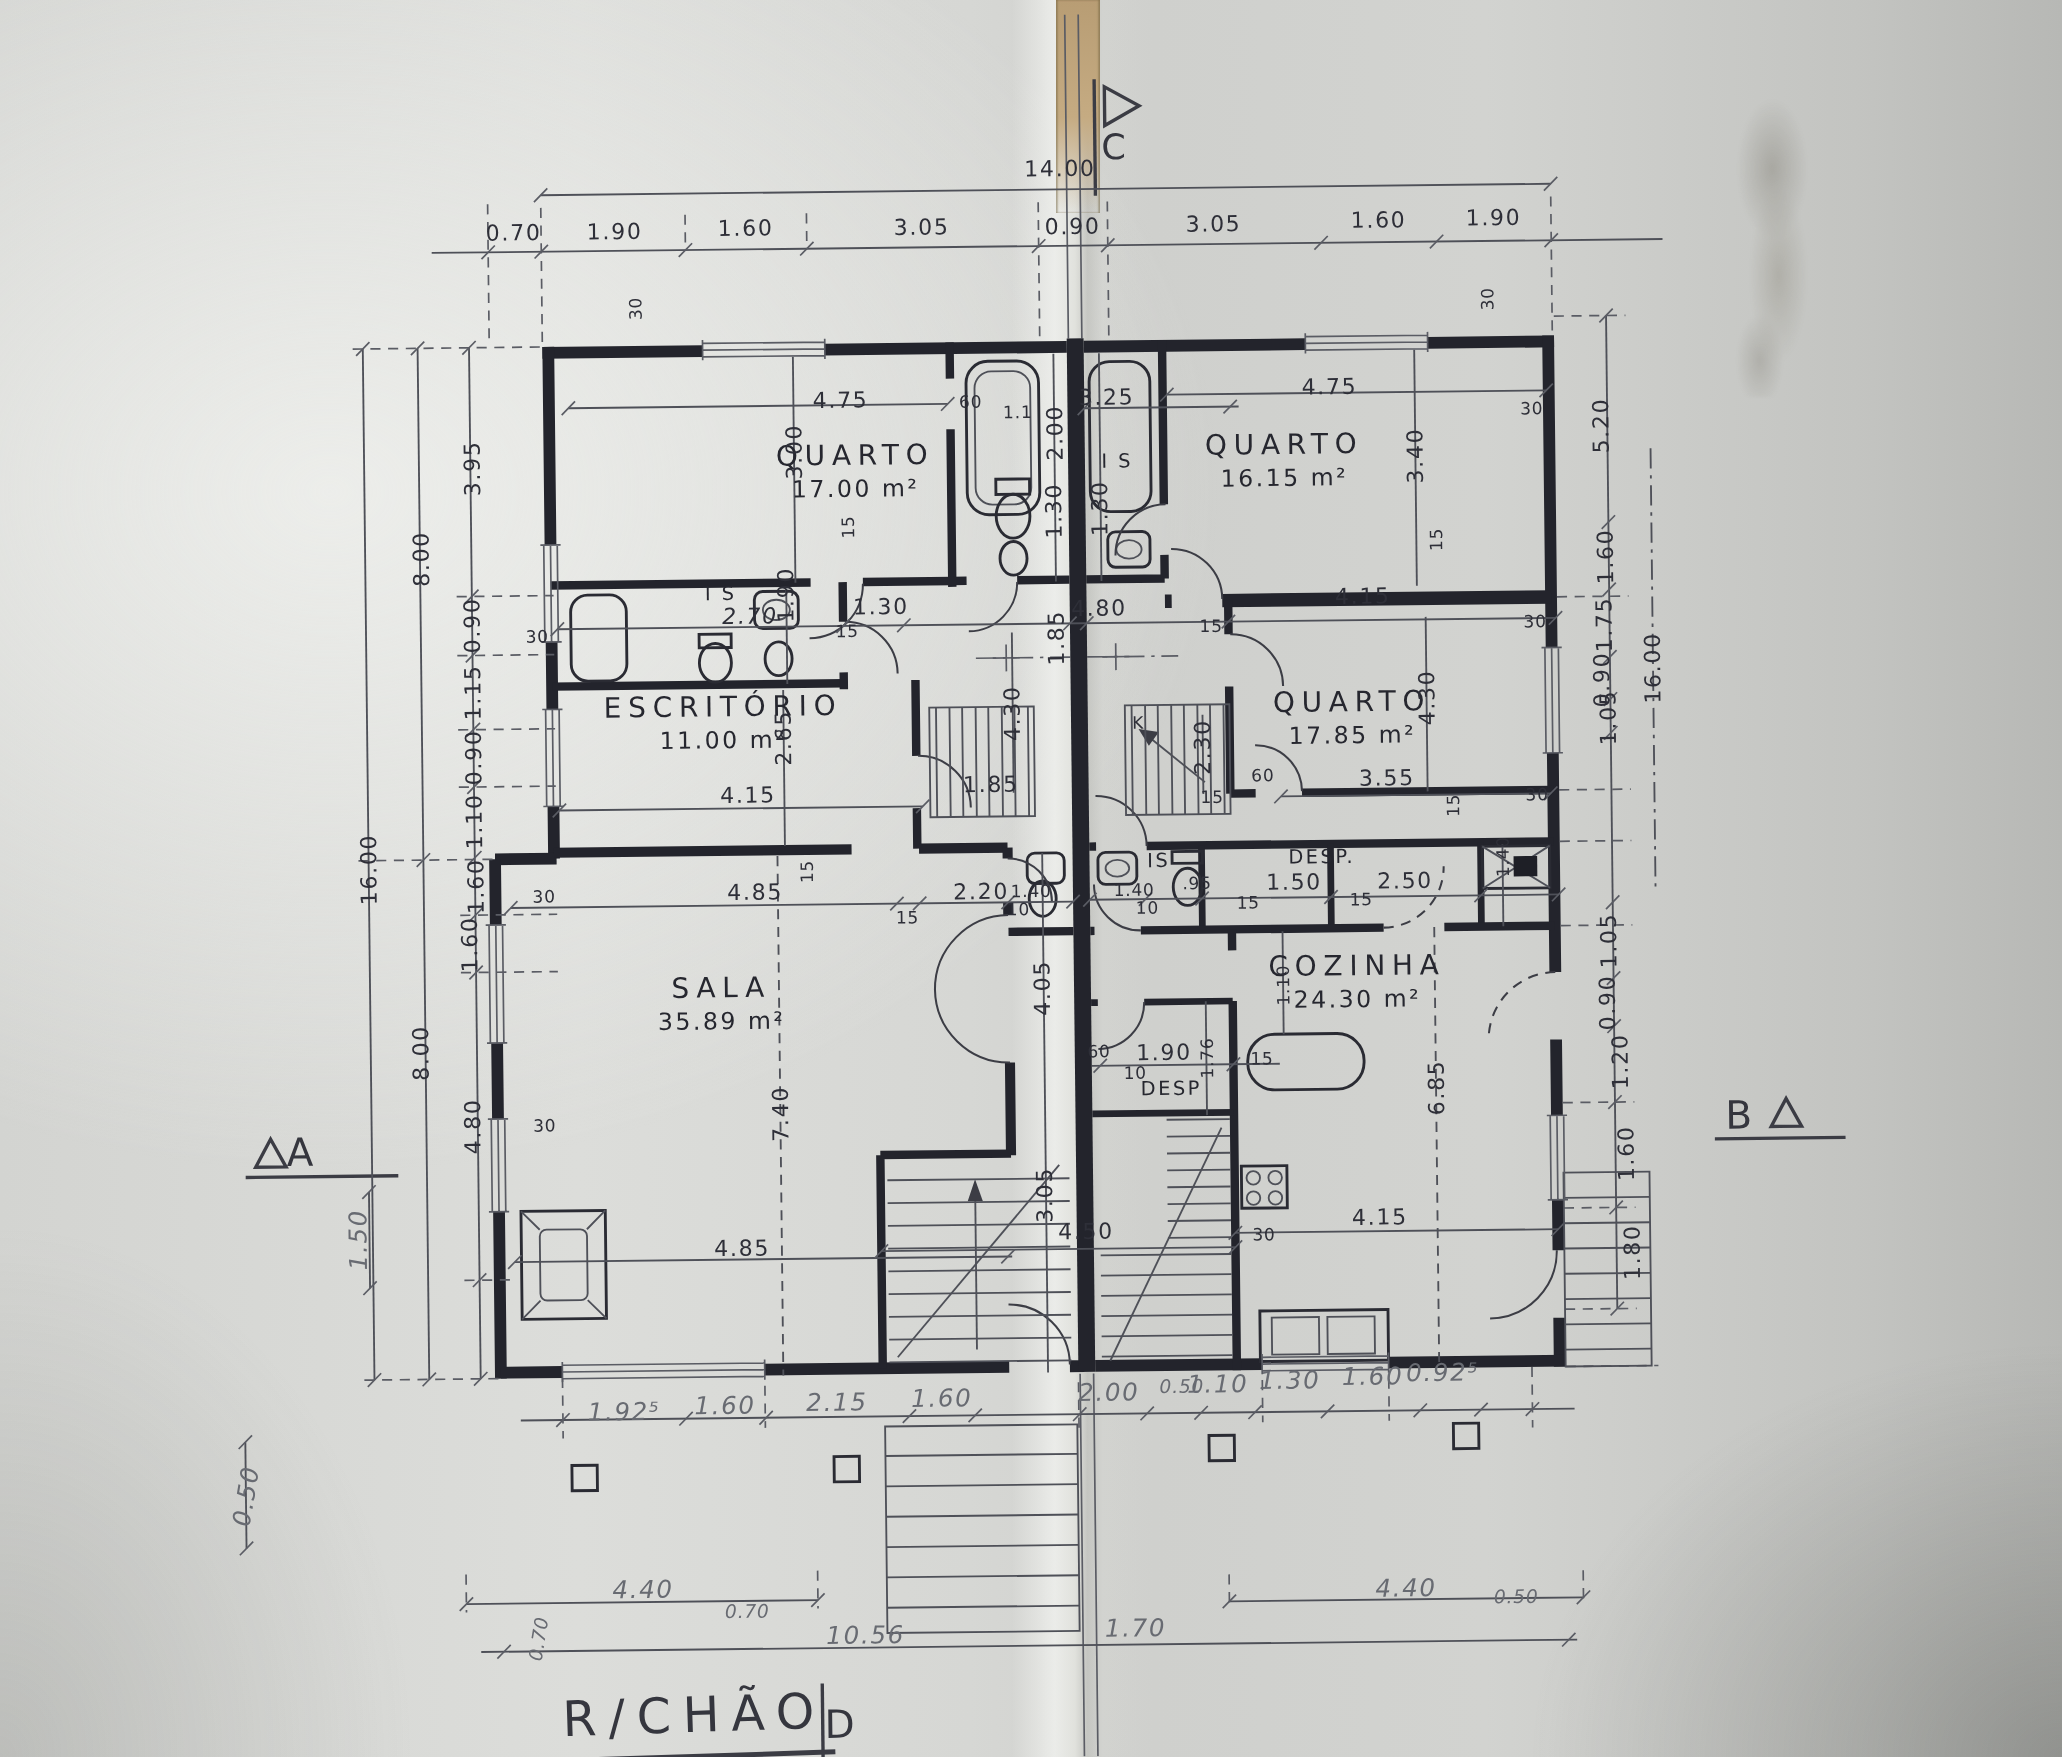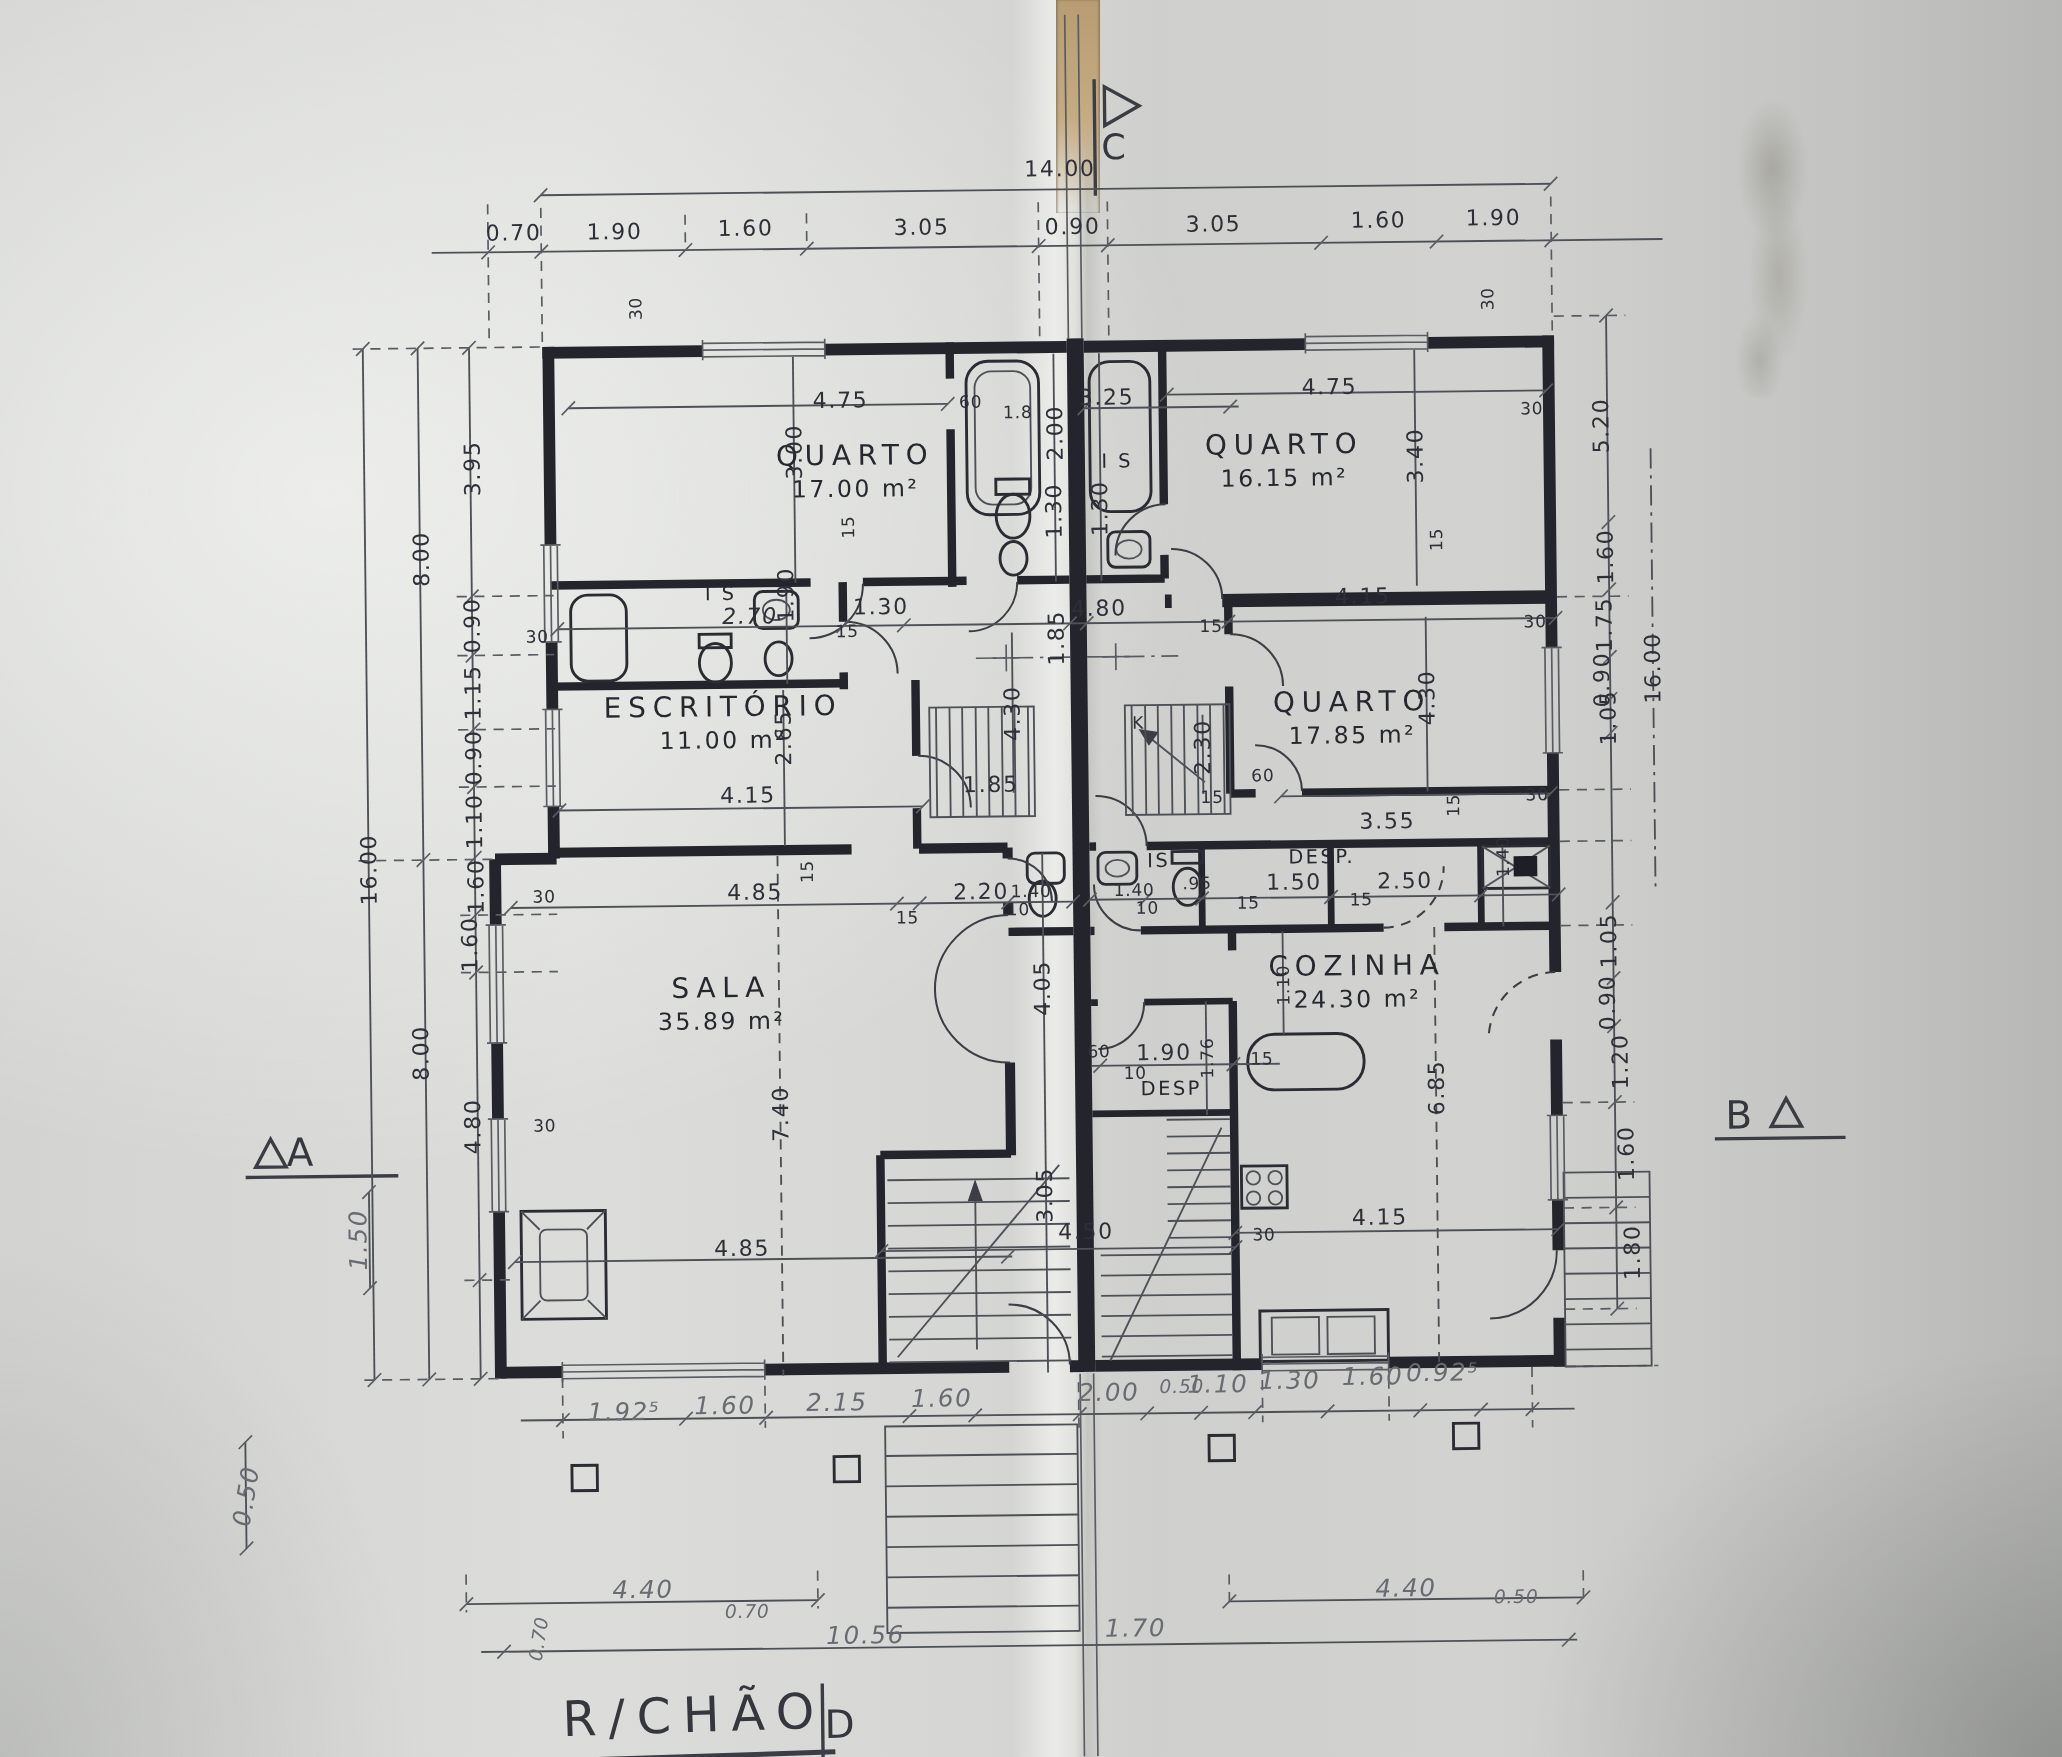--- a/index.html
+++ b/index.html
@@ -448,21 +448,21 @@
       <div class="lbl" style="left: 1606px; top: 1009px; --r: -90deg;">0.90</div>
       <div class="lbl" style="left: 1618px; top: 1068px; --r: -90deg;">1.20</div>
       <div class="lbl" style="left: 1623px; top: 1160px; --r: -90deg;">1.60</div>
       <div class="lbl" style="left: 1628px; top: 1259px; --r: -90deg;">1.80</div>
       <div class="lbl s" style="left: 1537px; top: 414px;">30</div>
       <div class="lbl s" style="left: 1538px; top: 627px;">30</div>
       <div class="lbl s" style="left: 1538px; top: 800px;">30</div>
       <div class="lbl" style="left: 846px; top: 398px;">4.75</div>
       <div class="lbl" style="left: 799px; top: 449px; --r: -90deg;">3.00</div>
       <div class="lbl s" style="left: 976px; top: 401px;">60</div>
-      <div class="lbl s" style="left: 1023px; top: 412px;">1.8</div>
+      <div class="lbl s" style="left: 1023px; top: 412px;">1.1</div>
       <div class="lbl" style="left: 1060px; top: 433px; --r: -90deg;">2.00</div>
       <div class="lbl" style="left: 1058px; top: 511px; --r: -90deg;">1.30</div>
       <div class="lbl s" style="left: 852px; top: 525px; --r: -90deg;">15</div>
       <div class="lbl" style="left: 1112px; top: 398px;">3.25</div>
       <div class="lbl" style="left: 1104px; top: 509px; --r: -90deg;">1.30</div>
       <div class="lbl" style="left: 1335px; top: 390px;">4.75</div>
       <div class="lbl" style="left: 1420px; top: 460px; --r: -90deg;">3.40</div>
       <div class="lbl s" style="left: 1440px; top: 544px; --r: -90deg;">15</div>
       <div class="lbl" style="left: 753px; top: 613px; font-style: italic;">2.70</div>
       <div class="lbl" style="left: 789px; top: 592px; --r: -90deg;">1.90</div>
@@ -472,21 +472,21 @@
       <div class="lbl s" style="left: 850px; top: 629px;">15</div>
       <div class="lbl" style="left: 1102px; top: 609px;">4.80</div>
       <div class="lbl" style="left: 1059px; top: 638px; --r: -90deg;">1.85</div>
       <div class="lbl" style="left: 1014px; top: 713px; --r: -90deg;">4.30</div>
       <div class="lbl" style="left: 992px; top: 784px;">1.85</div>
       <div class="lbl s" style="left: 1214px; top: 628px;">15</div>
       <div class="lbl" style="left: 1366px; top: 600px;">4.15</div>
       <div class="lbl s" style="left: 1140px; top: 724px;">K</div>
       <div class="lbl" style="left: 1204px; top: 749px; --r: -90deg;">2.30</div>
       <div class="lbl" style="left: 1429px; top: 702px; --r: -90deg;">4.30</div>
-      <div class="lbl" style="left: 1388px; top: 782px; margin-top: 43px;">3.55</div>
+      <div class="lbl" style="left: 1388px; top: 782px;">3.55</div>
       <div class="lbl s" style="left: 1264px; top: 778px;">60</div>
       <div class="lbl s" style="left: 1454px; top: 810px; --r: -90deg;">15</div>
       <div class="lbl s" style="left: 1213px; top: 799px;">15</div>
       <div class="lbl" style="left: 755px; top: 889px;">4.85</div>
       <div class="lbl s" style="left: 807px; top: 869px; --r: -90deg;">15</div>
       <div class="lbl s" style="left: 907px; top: 916px;">15</div>
       <div class="lbl" style="left: 981px; top: 891px;">2.20</div>
       <div class="lbl" style="left: 1041px; top: 988px; --r: -90deg;">4.05</div>
       <div class="lbl" style="left: 778px; top: 1111px; --r: -90deg;">7.40</div>
       <div class="lbl" style="left: 1041px; top: 1195px; --r: -90deg;">3.05</div>

